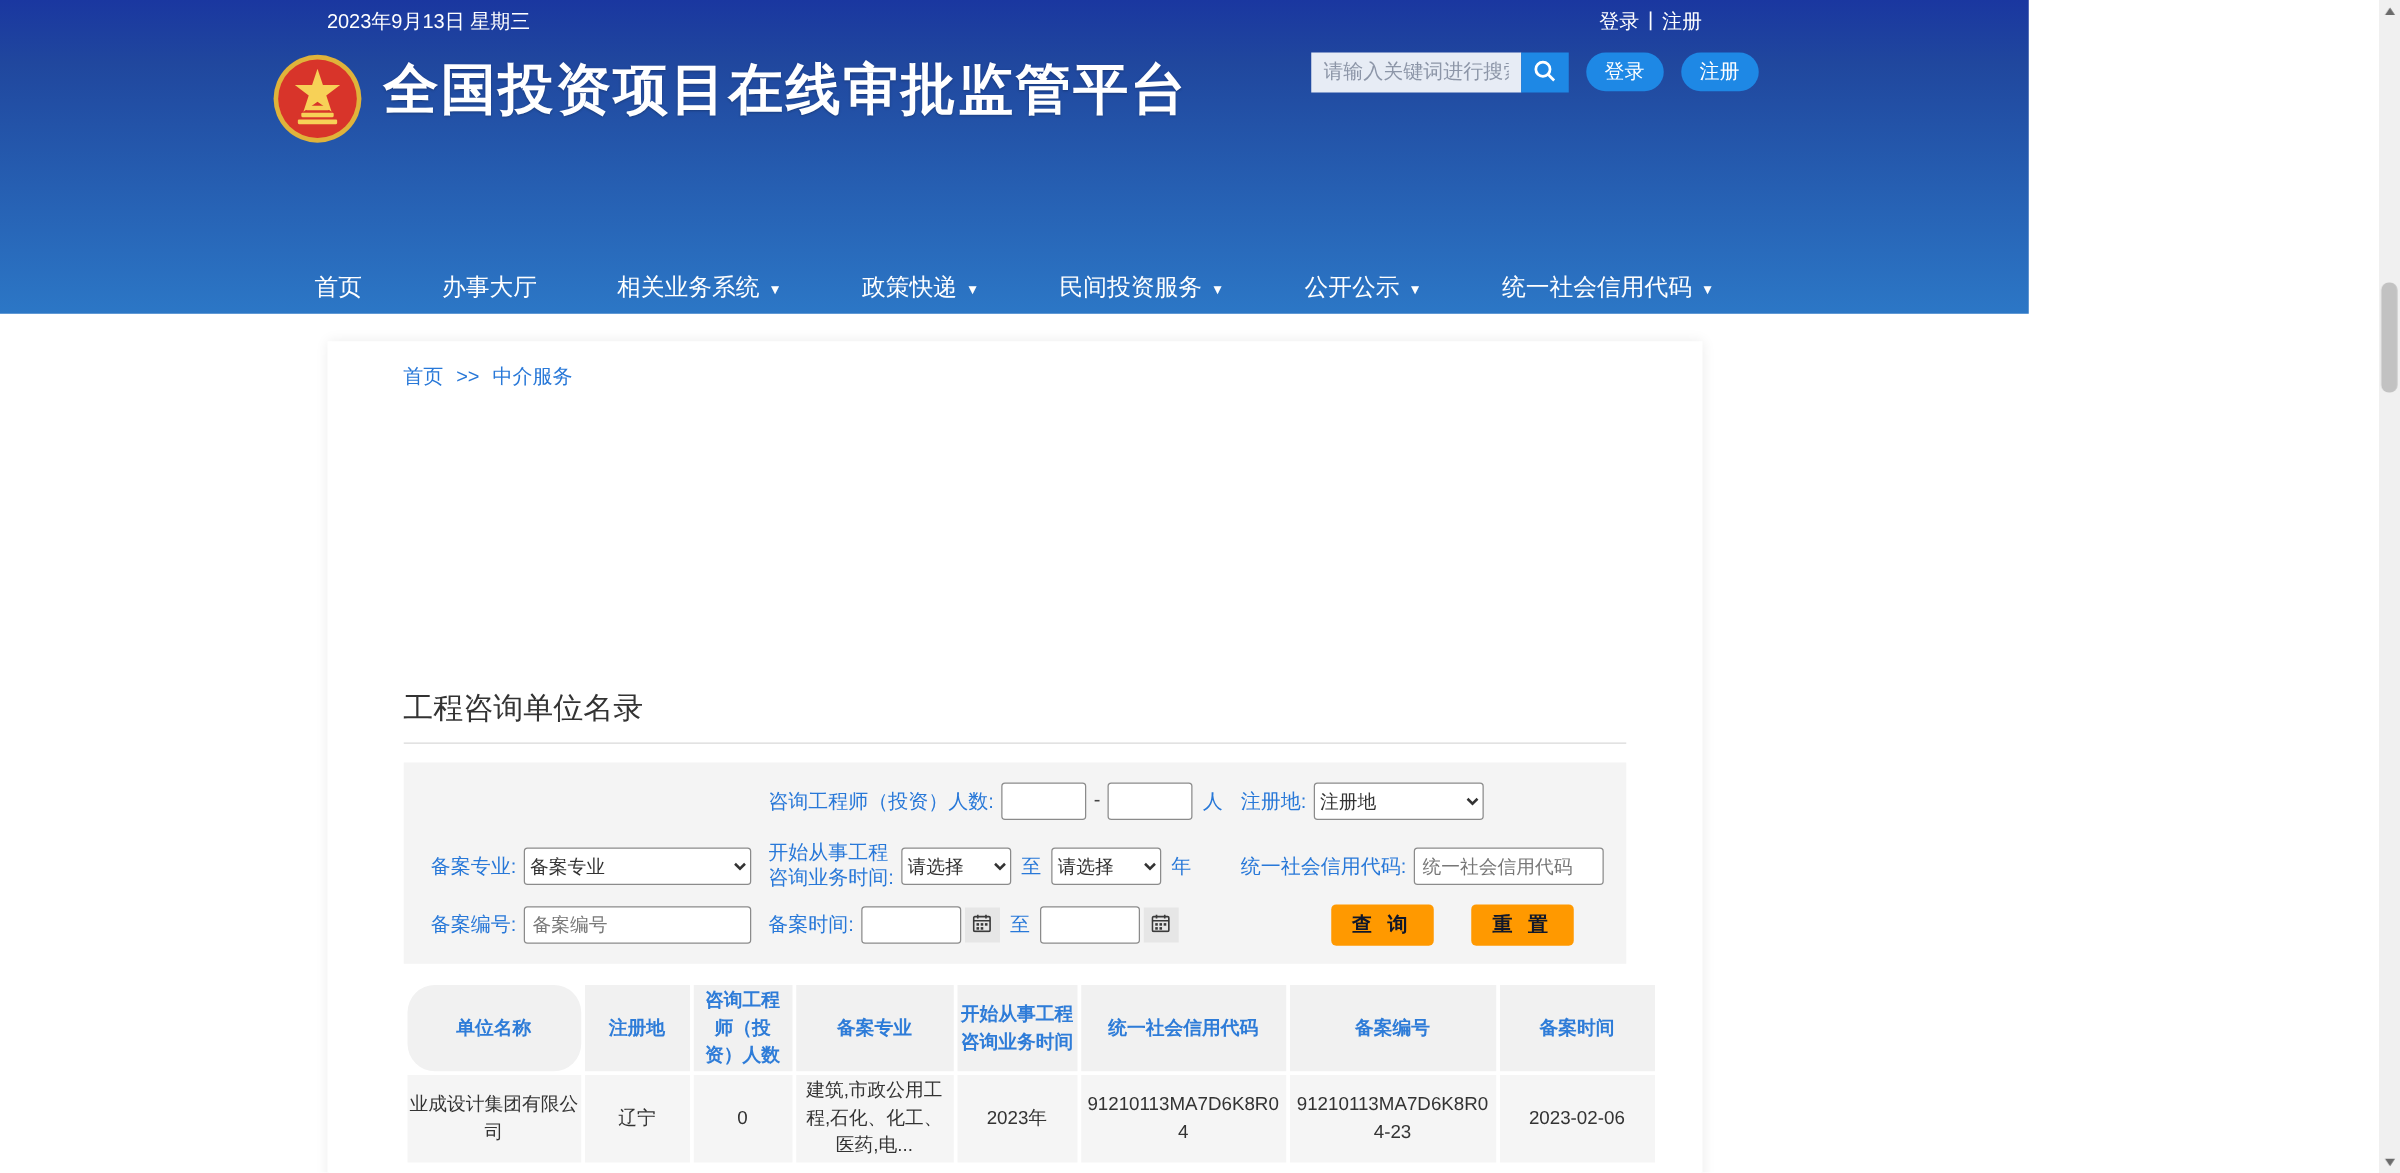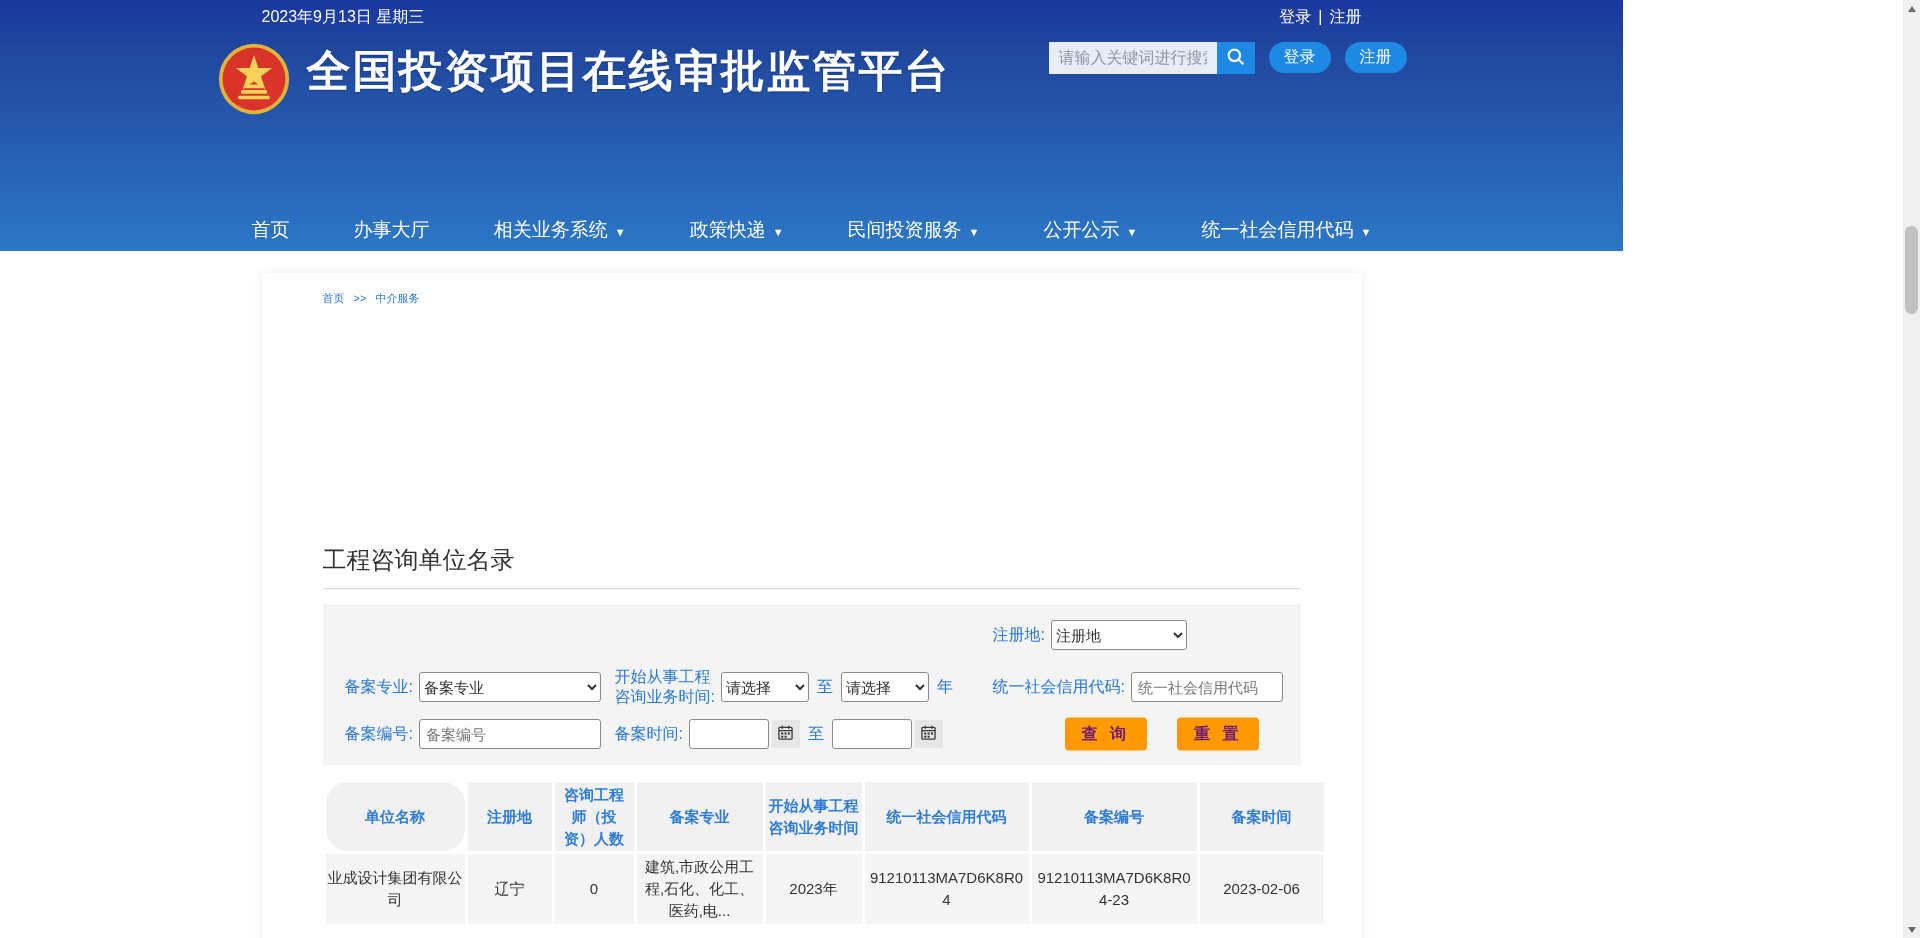--- a/index.html
+++ b/index.html
@@ -23,21 +23,21 @@
   .search-btn { width:38px; height:32px; border:none; background:#1e88e5; display:flex; align-items:center; justify-content:center; cursor:pointer; }
   .pill { height:31px; min-width:62px; padding:0 14px; margin-left:14px; border:none; border-radius:16px; background:#1e88e5; color:#fff; font-size:16px; cursor:pointer; font-family:inherit; }
   .nav { height:43px; }
   .nav-inner { width:1120px; margin:0 auto; height:43px; display:flex; align-items:center; justify-content:space-between; }
   .nav-item { color:#fff; font-size:19px; cursor:pointer; display:flex; align-items:center; white-space:nowrap; }
   .caret { margin-left:7px; display:inline-block; }
   .caret::after { content:"▼"; font-size:11px; color:#fff; }
 
   
   .card { width:1100px; margin:22px auto 0; background:#fff; box-shadow:0 0 10px rgba(0,0,0,.08); padding:18px 61px 60px; min-height:660px; }
-  .breadcrumb { font-size:11px; color:#2878d8; }
+  .breadcrumb { font-size:16px; color:#2878d8; }
   .breadcrumb a { color:#2878d8; text-decoration:none; cursor:pointer; }
   .breadcrumb .sep { color:#2878d8; margin:0 6px; }
   .spacer { height:238px; }
   .section-title { font-size:24px; color:#333; font-weight:500; padding-bottom:12px; border-bottom:1px solid #d9d9d9; }
 
   
   .form-panel { background:#f4f4f4; margin-top:15px; padding:8px 0 16px; }
   .form-row { position:relative; height:30px; }
   .form-row.r1 { margin-top:8px; }
   .form-row.r2 { margin-top:22px; }
@@ -50,21 +50,21 @@
   .txt::placeholder { color:#777; }
   .w-lg { width:182px; } .w-num { width:68px; } .w-code { width:152px; }
   .sel { height:30px; border:1px solid #8b8b8b; border-radius:3px; background:#fff; font-size:15px; color:#333; font-family:inherit; outline:none; }
   .sel.w-lg { width:182px; } .sel.w-yr { width:88px; }
   .sel-place { width:136px; }
   .joiner { color:#2878d8; font-size:16px; margin:0 8px; }
   .joiner.dash { color:#444; margin:0 6px; }
   .date-box { display:flex; align-items:center; }
   .date-input { width:80px; height:30px; border:1px solid #8b8b8b; border-radius:3px; background:#fff; outline:none; }
   .cal-btn { width:28px; height:28px; margin-left:3px; background:#e6e6e6; border:none; display:flex; align-items:center; justify-content:center; cursor:pointer; }
-  .btn-orange { background:#ff9900; color:#701a75; font-size:16px; font-weight:700; border:none; border-radius:4px; padding:6px 17px; cursor:pointer; letter-spacing:4px; font-family:inherit; }
+  .btn-orange { background:#ff9900; color:#0f172a; font-size:16px; font-weight:700; border:none; border-radius:4px; padding:6px 17px; cursor:pointer; letter-spacing:4px; font-family:inherit; }
   .btn-orange + .btn-orange { margin-left:30px; }
 
   
   .results { margin-top:14px; width:978px; border-collapse:separate; border-spacing:3px; table-layout:fixed; }
   .results th { background:#f1f1f1; color:#2e7cd8; font-size:15px; font-weight:700; height:61px; text-align:center; padding:2px 3px; line-height:1.45; }
   .results td { background:#f5f5f5; color:#333; font-size:15px; height:65px; text-align:center; padding:2px 2px; line-height:1.45; word-break:break-all; }
   .c0{width:139px;border-radius:22px;} .c1{width:84px;} .c2{width:79px;} .c3{width:126px;} .c4{width:96px;} .c5{width:164px;} .c6{width:165px;} .c7{width:124px;}
 
   
   .scrollbar { position:fixed; top:0; right:0; width:17px; height:938px; background:#f0f0f0; z-index:50; }
@@ -159,20 +159,27 @@
       <a>中介服务</a>
     </div>
 
     <div class="spacer"></div>
 
     <div class="section-title">工程咨询单位名录</div>
 
     <div class="form-panel">
 
       <div class="form-row r1">
+        <span class="fgroup g-b">
+          <span class="flabel">咨询工程师（投资）人数:</span>
+          <input class="txt w-num" type="text" style="">
+          <span class="joiner dash">-</span>
+          <input class="txt w-num" type="text" style="">
+          <span class="flabel" style="margin-left:8px">人</span>
+        </span>
         <span class="fgroup g-c">
           <span class="flabel">注册地:</span>
           <select class="sel sel-place">
             <option>注册地</option>
           </select>
         </span>
       </div>
 
       <div class="form-row r2">
         <span class="fgroup g-a">

